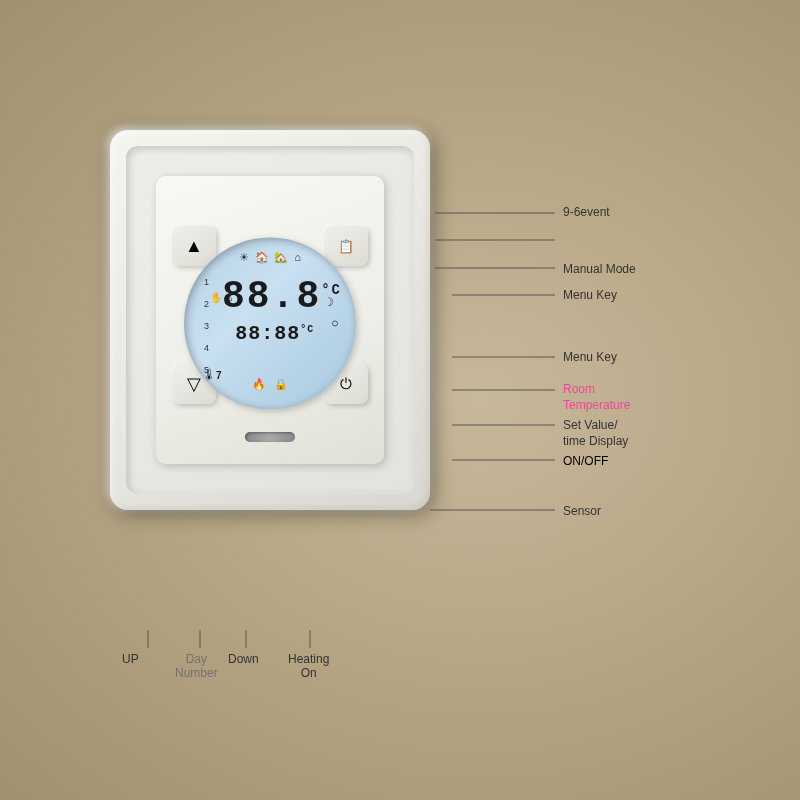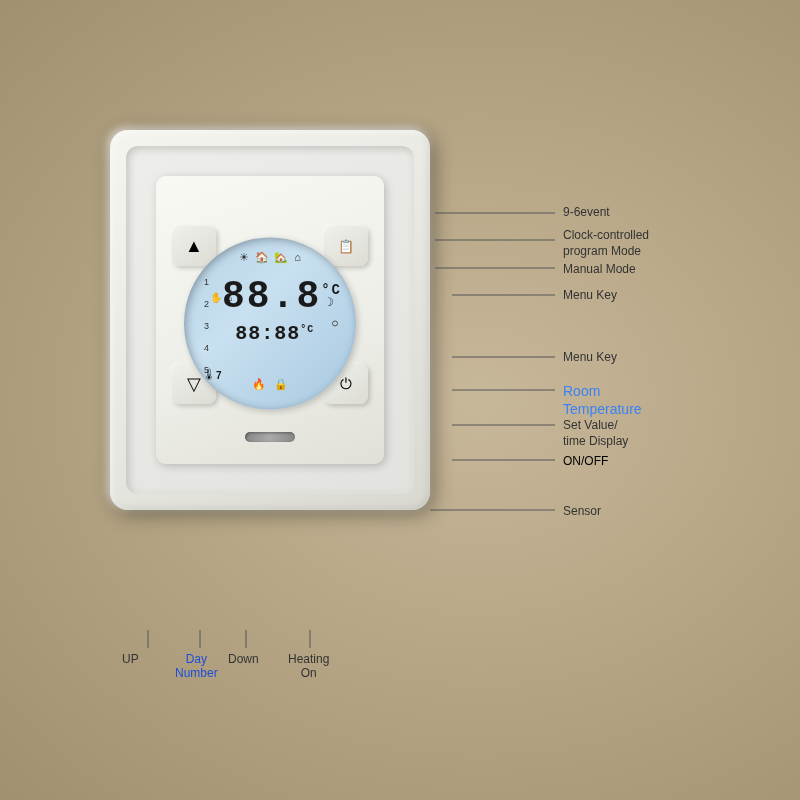--- a/index.html
+++ b/index.html
@@ -370,38 +370,34 @@
 
     <line x1="246" y1="630" x2="246" y2="648" stroke="#555" stroke-width="1"></line>
 
     <line x1="310" y1="630" x2="310" y2="648" stroke="#555" stroke-width="1"></line>
   </svg>
 
   <div style="position:absolute; left:563px; top:205px; font-size:12px; color:#333;">
     <span>9-6event</span>
   </div>
 
-  <div style="position:absolute; left:563px; top:228px; font-size:12px; color:#333; line-height:1.3;">
-    <span>Clock-controlled</span><br>
-    <span>program Mode</span>
-  </div>
 
   <div style="position:absolute; left:563px; top:262px; font-size:12px; color:#333;">
     <span>Manual Mode</span>
   </div>
 
   <div style="position:absolute; left:563px; top:288px; font-size:12px; color:#333;">
     <span>Menu Key</span>
   </div>
 
   <div style="position:absolute; left:563px; top:350px; font-size:12px; color:#333;">
     <span>Menu Key</span>
   </div>
 
-  <div style="position:absolute; left:563px; top:382px; font-size:14px; color:#3b82f6; line-height:1.3;">
+  <div style="position:absolute; left:563px; top:382px; font-size:12px; color:#ec4899; line-height:1.3;">
     <span>Room</span><br>
     <span>Temperature</span>
   </div>
 
   <div style="position:absolute; left:563px; top:418px; font-size:12px; color:#333; line-height:1.3;">
     <span>Set Value/</span><br>
     <span>time Display</span>
   </div>
 
   <div style="position:absolute; left:563px; top:454px; font-size:12px; color:#000000;">
@@ -409,21 +405,21 @@
   </div>
 
   <div style="position:absolute; left:563px; top:504px; font-size:12px; color:#333;">
     <span>Sensor</span>
   </div>
 
   <div style="position:absolute; left:122px; top:652px; font-size:12px; color:#333; text-align:center;">
     <span>UP</span>
   </div>
 
-  <div style="position:absolute; left:175px; top:652px; font-size:12px; color:#1d4ed8; text-align:center;">
+  <div style="position:absolute; left:175px; top:652px; font-size:12px; color:#737373; text-align:center;">
     <span>Day</span><br>
     <span>Number</span>
   </div>
 
   <div style="position:absolute; left:228px; top:652px; font-size:12px; color:#333; text-align:center;">
     <span>Down</span>
   </div>
 
   <div style="position:absolute; left:288px; top:652px; font-size:12px; color:#333; text-align:center;">
     <span>Heating</span><br>

